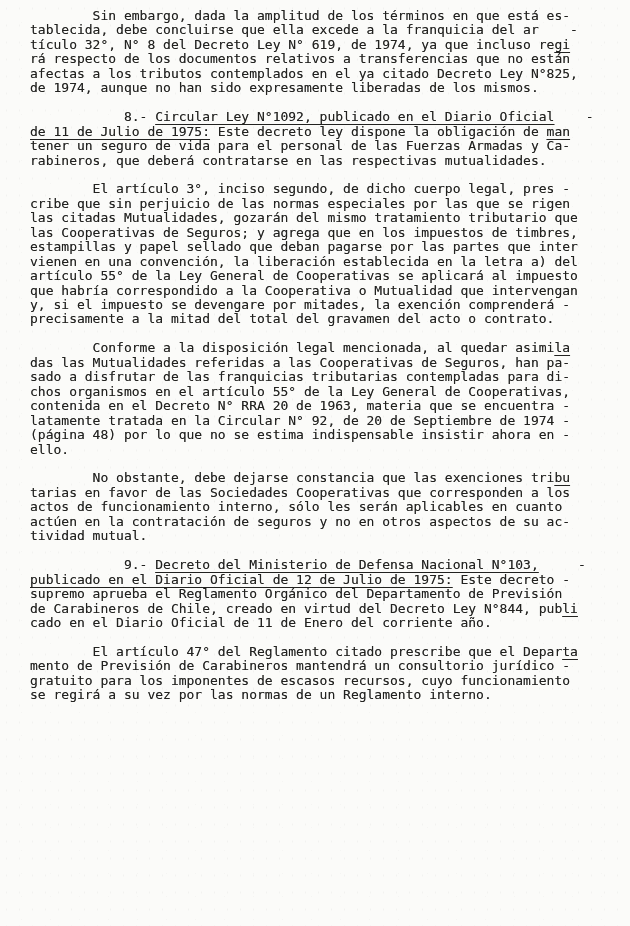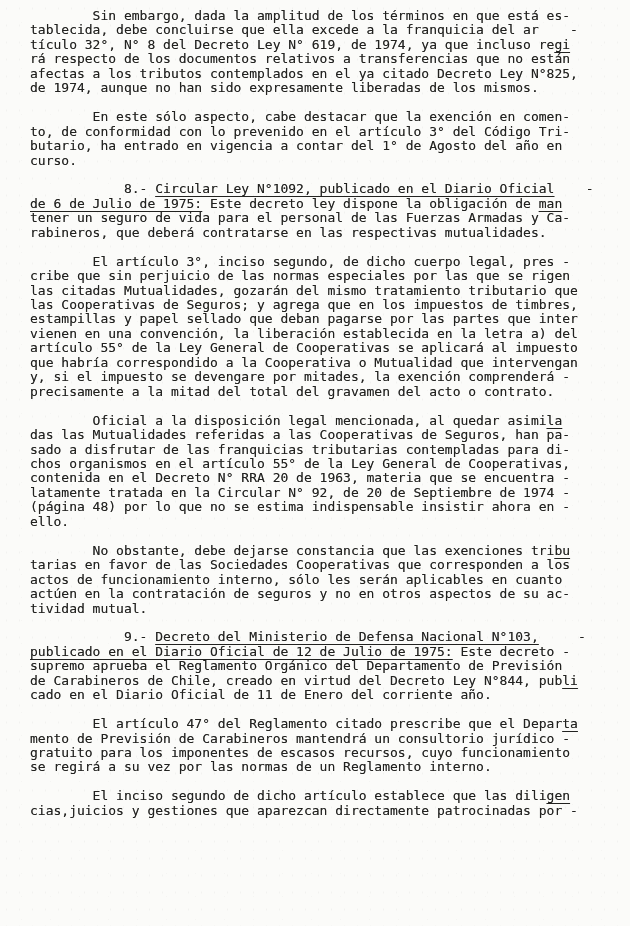--- a/index.html
+++ b/index.html
@@ -39,39 +39,35 @@
 </head>
 <body>
 
 <div class="page">
   <p class="para"><span>        Sin embargo, dada la amplitud de los términos en que está es-
 tablecida, debe concluirse que ella excede a la franquicia del ar    -
 tículo 32°, N° 8 del Decreto Ley N° 619, de 1974, ya que incluso re</span><span class="u">gi</span><span>
 rá respecto de los documentos relativos a transferencias que no están
 afectas a los tributos contemplados en el ya citado Decreto Ley N°825,
 de 1974, aunque no han sido expresamente liberadas de los mismos.</span></p>
-  <p class="para"><span>        En este sólo aspecto, cabe destacar que la exención en comen-
-to, de conformidad con lo prevenido en el artículo 3° del Código Tri-
-butario, ha entrado en vigencia a contar del 1° de Agosto del año en
-curso.</span></p>
   <p class="para"><span>            8.- </span><span class="u">Circular Ley N°1092, publicado en el Diario Oficial</span><span>    -
-</span><span class="u">de 6 de Julio de 1975:</span><span> Este decreto ley dispone la obligación de </span><span class="u">man</span><span>
+</span><span class="u">de 11 de Julio de 1975:</span><span> Este decreto ley dispone la obligación de </span><span class="u">man</span><span>
 tener un seguro de vida para el personal de las Fuerzas Armadas y Ca-
 rabineros, que deberá contratarse en las respectivas mutualidades.</span></p>
   <p class="para"><span>        El artículo 3°, inciso segundo, de dicho cuerpo legal, pres -
 cribe que sin perjuicio de las normas especiales por las que se rigen
 las citadas Mutualidades, gozarán del mismo tratamiento tributario que
 las Cooperativas de Seguros; y agrega que en los impuestos de timbres,
 estampillas y papel sellado que deban pagarse por las partes que inter
 vienen en una convención, la liberación establecida en la letra a) del
 artículo 55° de la Ley General de Cooperativas se aplicará al impuesto
 que habría correspondido a la Cooperativa o Mutualidad que intervengan
 y, si el impuesto se devengare por mitades, la exención comprenderá -
 precisamente a la mitad del total del gravamen del acto o contrato.</span></p>
-  <p class="para"><span>        Oficial a la disposición legal mencionada, al quedar asimi</span><span class="u">la</span><span>
+  <p class="para"><span>        Conforme a la disposición legal mencionada, al quedar asimi</span><span class="u">la</span><span>
 das las Mutualidades referidas a las Cooperativas de Seguros, han pa-
 sado a disfrutar de las franquicias tributarias contempladas para di-
 chos organismos en el artículo 55° de la Ley General de Cooperativas,
 contenida en el Decreto N° RRA 20 de 1963, materia que se encuentra -
 latamente tratada en la Circular N° 92, de 20 de Septiembre de 1974 -
 (página 48) por lo que no se estima indispensable insistir ahora en -
 ello.</span></p>
   <p class="para"><span>        No obstante, debe dejarse constancia que las exenciones tri</span><span class="u">bu</span><span>
 tarias en favor de las Sociedades Cooperativas que corresponden a los
 actos de funcionamiento interno, sólo les serán aplicables en cuanto
@@ -79,15 +75,13 @@
 tividad mutual.</span></p>
   <p class="para"><span>            9.- </span><span class="u">Decreto del Ministerio de Defensa Nacional N°103,</span><span>     -
 </span><span class="u">publicado en el Diario Oficial de 12 de Julio de 1975:</span><span> Este decreto -
 supremo aprueba el Reglamento Orgánico del Departamento de Previsión
 de Carabineros de Chile, creado en virtud del Decreto Ley N°844, pub</span><span class="u">li</span><span>
 cado en el Diario Oficial de 11 de Enero del corriente año.</span></p>
   <p class="para"><span>        El artículo 47° del Reglamento citado prescribe que el Depar</span><span class="u">ta</span><span>
 mento de Previsión de Carabineros mantendrá un consultorio jurídico -
 gratuito para los imponentes de escasos recursos, cuyo funcionamiento
 se regirá a su vez por las normas de un Reglamento interno.</span></p>
-  <p class="para"><span>        El inciso segundo de dicho artículo establece que las dili</span><span class="u">gen</span><span>
-cias,juicios y gestiones que aparezcan directamente patrocinadas por -</span></p>
 </div>
 
 </body></html>

